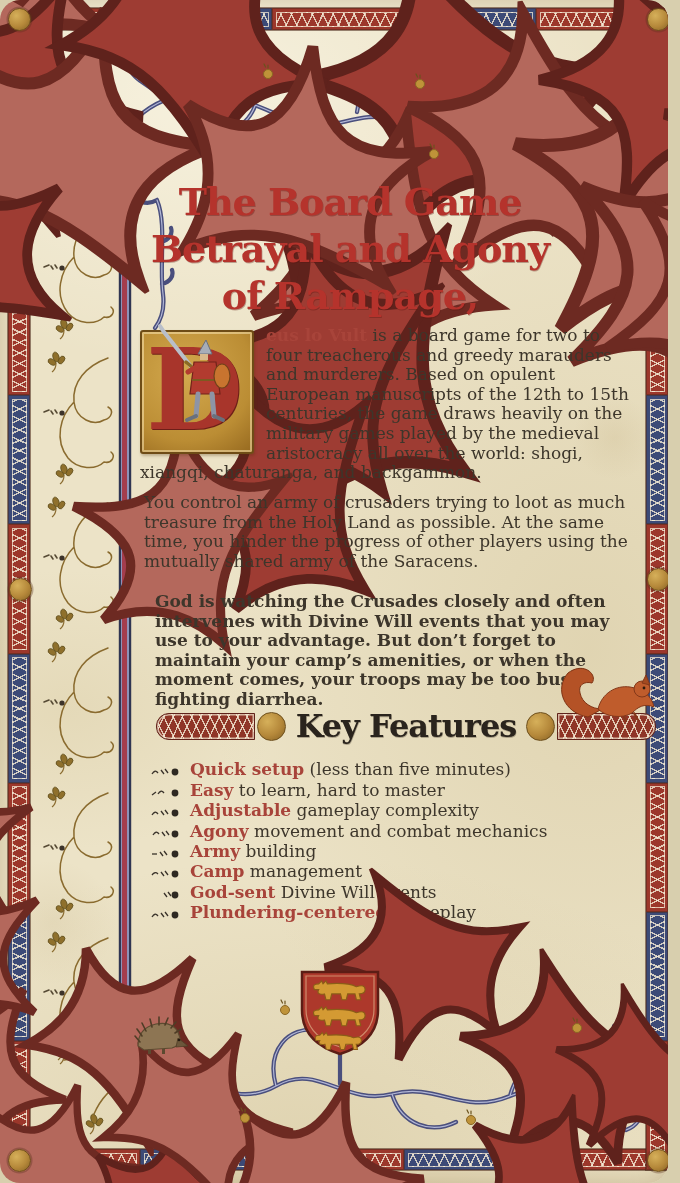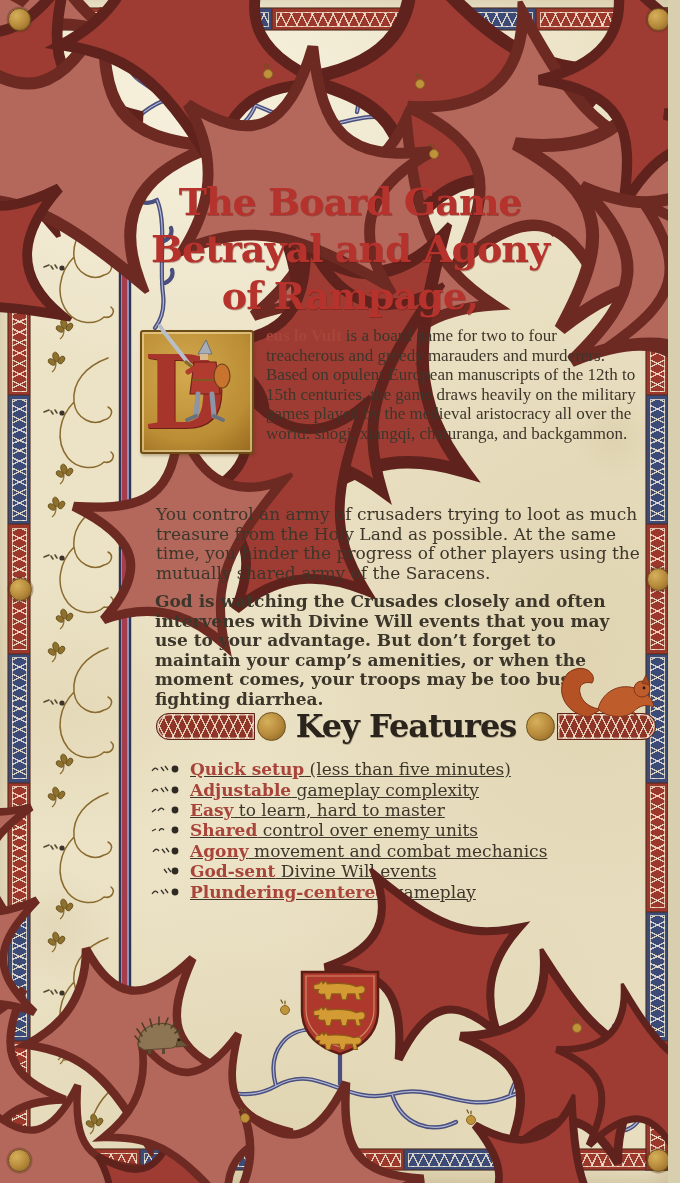--- a/index.html
+++ b/index.html
@@ -4,21 +4,21 @@
 <style>
   html,body{margin:0;padding:0;background:#d8cfae;}
   .page{position:relative;width:668px;height:1183px;overflow:hidden;
     background-color:#ece3c7;
     background-image:
       radial-gradient(ellipse 620px 420px at 30% 8%, rgba(255,252,240,.55), transparent 65%),
       radial-gradient(ellipse 540px 700px at 88% 55%, rgba(193,174,122,.28), transparent 70%),
       radial-gradient(ellipse 700px 420px at 45% 98%, rgba(193,174,122,.30), transparent 72%),
       radial-gradient(ellipse 300px 200px at 10% 60%, rgba(205,188,140,.25), transparent 70%);
     box-shadow:inset 0 0 26px rgba(120,90,40,.28);
-    font-family:"DejaVu Serif", "Liberation Serif", serif;}
+    font-family:"DejaVu Serif", "Liberation Serif", serif;border-radius:20px;}
   .page::before{content:"";position:absolute;inset:0;pointer-events:none;
     background-image:
       radial-gradient(circle 60px at 92% 37%, rgba(160,130,70,.10), transparent 70%),
       radial-gradient(circle 90px at 8% 78%, rgba(160,130,70,.10), transparent 70%),
       radial-gradient(circle 40px at 60% 20%, rgba(160,130,70,.08), transparent 70%);}
 
   
   .bstrip{position:absolute;display:flex;box-shadow:0 0 0 1px rgba(72,38,24,.55);}
   .bstrip.h{flex-direction:row;}
   .bstrip.v{flex-direction:column;}
@@ -88,21 +88,21 @@
   .kf-bar.rr{border-radius:0 13px 13px 0;}
   .kf-dot{width:27px;height:27px;border-radius:50%;margin:0 2px;flex:0 0 auto;
     background:radial-gradient(circle at 35% 32%, #d6b05a, #b5883a 55%, #8a6526 95%);
     border:1px solid #6e4f1c;}
   .kf-title{flex:0 0 auto;padding:0 8px;font-size:32px;font-weight:bold;color:#2a241d;
     letter-spacing:-1px;white-space:nowrap;text-shadow:0.5px 0.5px 0 rgba(40,30,20,.3);}
   .squirrel{position:absolute;right:-6px;top:-33px;}
 
   
   .features{position:absolute;left:150px;top:759px;width:505px;list-style:none;margin:0;padding:0;}
-  .features li{display:flex;align-items:center;height:20.4px;font-size:17px;color:#3d362b;text-decoration:underline;}
+  .features li{display:flex;align-items:flex-end;height:20.4px;font-size:17px;color:#3d362b;}
   .bullet{flex:0 0 32px;margin-right:8px;}
   .ftext{white-space:nowrap;}
 </style>
 </head>
 <body>
 
 <div class="page">
 
   <svg width="0" height="0" aria-hidden="true">
     <defs>
@@ -256,39 +256,39 @@
     <use href="#vdot" transform="translate(318,28)"></use>
     <use href="#vdot" transform="translate(332,98)"></use>
   </svg>
 
   <div class="title">
     <div>The Board Game</div>
     <div>Betrayal and Agony</div>
     <div>of Rampage,</div>
   </div>
 
-  <p class="copy intro" style="margin:0;font-family:Liberation Serif, serif;">
+  <p class="copy intro" style="margin:0;">
     <span class="dropcap">
       <span class="dc-letter">D</span>
       <svg class="dc-art" width="110" height="122" viewBox="0 0 110 122">
         <path d="M58,46 L22,0 L18,-6" stroke="#b9bfc9" stroke-width="4" fill="none" stroke-linecap="round"></path>
         <path d="M44,30 L56,40" stroke="#8a6a24" stroke-width="3.5" fill="none" stroke-linecap="round"></path>
         <polygon points="56,22 70,22 64,8" fill="#a7adb8" stroke="#6a707c" stroke-width="1"></polygon>
         <rect x="58" y="22" width="8" height="6" fill="#d9b98c"></rect>
         <path d="M52,30 L74,30 L78,62 L48,62 Z" fill="#b23b2f" stroke="#71221a" stroke-width="1.2"></path>
         <path d="M50,48 L77,48" stroke="#7d5a20" stroke-width="2"></path>
         <path d="M56,34 L46,40" stroke="#b23b2f" stroke-width="5" stroke-linecap="round"></path>
         <ellipse cx="80" cy="44" rx="8" ry="12" fill="#c8742f" stroke="#71421a" stroke-width="1.2"></ellipse>
         <path d="M56,62 L54,84 M70,62 L72,84" stroke="#8d94a6" stroke-width="5" stroke-linecap="round"></path>
         <path d="M54,84 l-9,4 M72,84 l9,4" stroke="#6a707c" stroke-width="4" stroke-linecap="round"></path>
       </svg>
     </span><span class="lead-red">eus lo Vult</span><span> is a board game for two to four treacherous and greedy marauders and murderers. Based on opulent European manuscripts of the 12th to 15th centuries, the game draws heavily on the military games played by the medieval aristocracy all over the world: shogi, xiangqi, chaturanga, and backgammon.</span>
   </p>
 
-  <p class="copy p2" style="margin:16px;">You control an army of crusaders trying to loot as much treasure from the Holy Land as possible. At the same time, you hinder the progress of other players using the mutually shared army of the Saracens.</p>
+  <p class="copy p2" style="margin:4px;">You control an army of crusaders trying to loot as much treasure from the Holy Land as possible. At the same time, you hinder the progress of other players using the mutually shared army of the Saracens.</p>
   <p class="copy p3" style="margin:15px;font-weight:bold;">God is watching the Crusades closely and often intervenes with Divine Will events that you may use to your advantage. But don’t forget to maintain your camp’s amenities, or when the moment comes, your troops may be too busy fighting diarrhea.</p>
 
   <div class="kf">
     <span class="kf-bar l"></span>
     <span class="kf-dot"></span>
     <span class="kf-title">Key Features</span>
     <span class="kf-dot"></span>
     <span class="kf-bar rr"></span>
     <svg class="squirrel" width="108" height="56" viewBox="0 0 108 56">
       <path d="M34,50 C10,46 0,22 14,6 C30,-6 44,8 38,16 C30,14 24,18 26,26 C28,36 38,42 48,42 Z" fill="#b45226" stroke="#7e3314" stroke-width="1"></path>
@@ -304,47 +304,56 @@
     <li>
         <svg class="bullet" width="32" height="14" viewBox="0 0 32 14">
           <path d="M2,9 q3,-5 6,-1" stroke="#3a332b" stroke-width="1.3" fill="none"></path>
           <path d="M11,5 l3,4 M15,4 l3,4" stroke="#3a332b" stroke-width="1.3" fill="none"></path>
           <circle cx="25" cy="7" r="3.4" fill="#2e2922"></circle>
         </svg>
         <span class="ftext"><span class="lead-red">Quick setup</span><span> (less than five minutes)</span></span>
       </li>
     <li>
         <svg class="bullet" width="32" height="14" viewBox="0 0 32 14">
+          <path d="M2,9 l4,-3 M8,8 q3,-5 6,-1" stroke="#3a332b" stroke-width="1.3" fill="none"></path>
+          <circle cx="25" cy="7" r="3.4" fill="#2e2922"></circle>
+        </svg>
+        <span class="ftext"><span class="lead-red">Easy</span><span> to learn, hard to master</span></span>
+      </li>
+    <li>
+        <svg class="bullet" width="32" height="14" viewBox="0 0 32 14">
           <path d="M2,9 q3,-5 6,-1" stroke="#3a332b" stroke-width="1.3" fill="none"></path>
           <path d="M11,5 l3,4 M15,4 l3,4" stroke="#3a332b" stroke-width="1.3" fill="none"></path>
           <circle cx="25" cy="7" r="3.4" fill="#2e2922"></circle>
         </svg>
         <span class="ftext"><span class="lead-red">Adjustable</span><span> gameplay complexity</span></span>
       </li>
     <li>
         <svg class="bullet" width="32" height="14" viewBox="0 0 32 14">
-          <path d="M2,9 l4,-3 M8,8 q3,-5 6,-1" stroke="#3a332b" stroke-width="1.3" fill="none"></path>
-          <circle cx="25" cy="7" r="3.4" fill="#2e2922"></circle>
-        </svg>
-        <span class="ftext"><span class="lead-red">Easy</span><span> to learn, hard to master</span></span>
-      </li>
-    <li>
-        <svg class="bullet" width="32" height="14" viewBox="0 0 32 14">
-          <path d="M2,8 l4,-2 M9,8 q2,-4 5,-1" stroke="#3a332b" stroke-width="1.3" fill="none"></path>
-          <circle cx="25" cy="7" r="3.4" fill="#2e2922"></circle>
-        </svg>
-        <span class="ftext"><span class="lead-red">Shared</span><span> control over enemy units</span></span>
-      </li>
-    <li>
-        <svg class="bullet" width="32" height="14" viewBox="0 0 32 14">
           <path d="M3,8 q3,-5 6,-1" stroke="#3a332b" stroke-width="1.3" fill="none"></path>
           <path d="M12,5 l3,4 M16,4 l3,4" stroke="#3a332b" stroke-width="1.3" fill="none"></path>
           <circle cx="25" cy="7" r="3.4" fill="#2e2922"></circle>
         </svg>
         <span class="ftext"><span class="lead-red">Agony</span><span> movement and combat mechanics</span></span>
+      </li>
+    <li>
+        <svg class="bullet" width="32" height="14" viewBox="0 0 32 14">
+          <path d="M2,7 h5" stroke="#3a332b" stroke-width="1.3" fill="none"></path>
+          <path d="M10,5 l3,4 M14,4 l3,4" stroke="#3a332b" stroke-width="1.3" fill="none"></path>
+          <circle cx="25" cy="7" r="3.4" fill="#2e2922"></circle>
+        </svg>
+        <span class="ftext"><span class="lead-red">Army</span><span> building</span></span>
+      </li>
+    <li>
+        <svg class="bullet" width="32" height="14" viewBox="0 0 32 14">
+          <path d="M2,8 q3,-4 6,-1" stroke="#3a332b" stroke-width="1.3" fill="none"></path>
+          <path d="M11,5 l3,4 M15,4 l3,4" stroke="#3a332b" stroke-width="1.3" fill="none"></path>
+          <circle cx="25" cy="7" r="3.4" fill="#2e2922"></circle>
+        </svg>
+        <span class="ftext"><span class="lead-red">Camp</span><span> management</span></span>
       </li>
     <li>
         <svg class="bullet" width="32" height="14" viewBox="0 0 32 14">
           <path d="M14,5 l3,4 M18,4 l3,4" stroke="#3a332b" stroke-width="1.3" fill="none"></path>
           <circle cx="25" cy="7" r="3.4" fill="#2e2922"></circle>
         </svg>
         <span class="ftext"><span class="lead-red">God-sent</span><span> Divine Will events</span></span>
       </li>
     <li>
         <svg class="bullet" width="32" height="14" viewBox="0 0 32 14">

